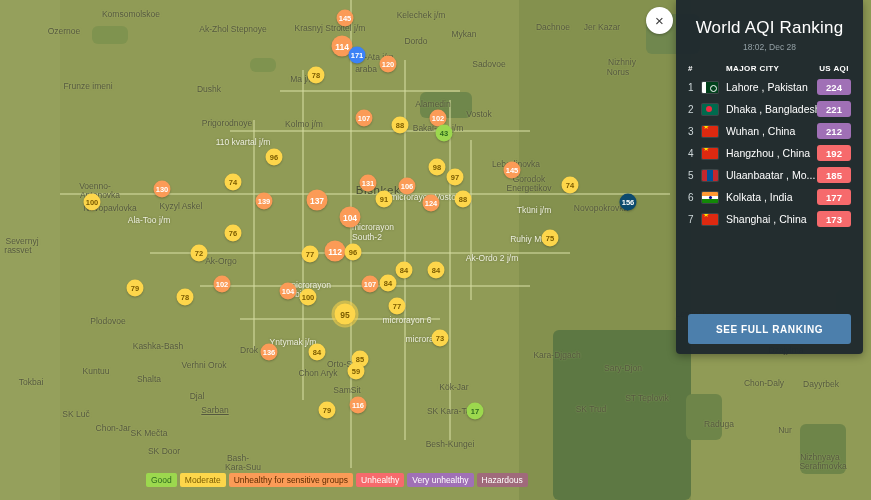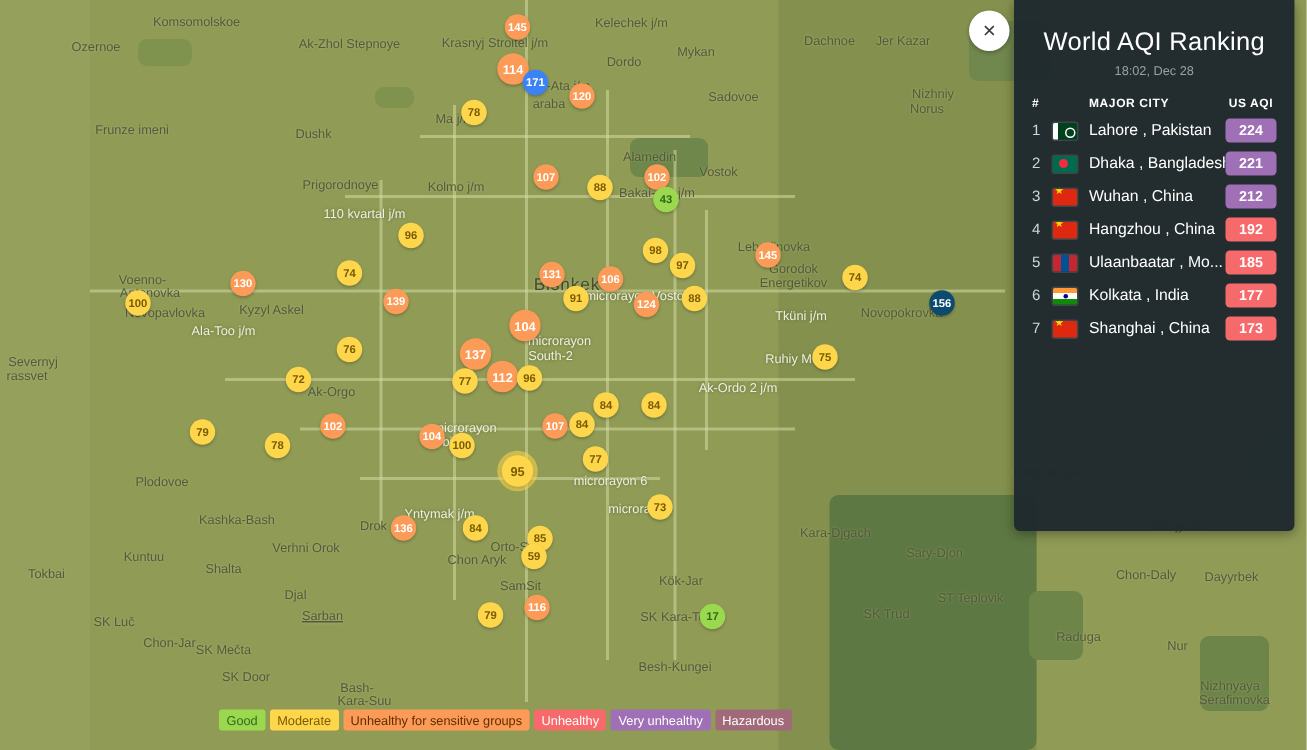--- a/index.html
+++ b/index.html
@@ -171,21 +171,21 @@
       <div class="marker" style="left: 316px; top: 75px; background: rgb(253, 214, 75); color: rgb(122, 91, 0);">78</div>
       <div class="marker" style="left: 364px; top: 118px; background: rgb(251, 155, 87); color: rgb(255, 255, 255);">107</div>
       <div class="marker" style="left: 400px; top: 125px; background: rgb(253, 214, 75); color: rgb(122, 91, 0);">88</div>
       <div class="marker" style="left: 438px; top: 118px; background: rgb(251, 155, 87); color: rgb(255, 255, 255);">102</div>
       <div class="marker" style="left: 444px; top: 133px; background: rgb(156, 216, 78); color: rgb(46, 107, 30);">43</div>
       <div class="marker" style="left: 274px; top: 157px; background: rgb(253, 214, 75); color: rgb(122, 91, 0);">96</div>
       <div class="marker" style="left: 233px; top: 182px; background: rgb(253, 214, 75); color: rgb(122, 91, 0);">74</div>
       <div class="marker" style="left: 162px; top: 189px; background: rgb(251, 155, 87); color: rgb(255, 255, 255);">130</div>
       <div class="marker" style="left: 92px; top: 202px; background: rgb(253, 214, 75); color: rgb(122, 91, 0);">100</div>
       <div class="marker" style="left: 264px; top: 201px; background: rgb(251, 155, 87); color: rgb(255, 255, 255);">139</div>
-      <div class="marker big" style="left: 317px; top: 200px; background: rgb(251, 155, 87); color: rgb(255, 255, 255); margin-top: 36px;">137</div>
+      <div class="marker big" style="left: 317px; top: 200px; background: rgb(251, 155, 87); color: rgb(255, 255, 255);">137</div>
       <div class="marker" style="left: 368px; top: 183px; background: rgb(251, 155, 87); color: rgb(255, 255, 255);">131</div>
       <div class="marker" style="left: 384px; top: 199px; background: rgb(253, 214, 75); color: rgb(122, 91, 0);">91</div>
       <div class="marker" style="left: 407px; top: 186px; background: rgb(251, 155, 87); color: rgb(255, 255, 255);">106</div>
       <div class="marker" style="left: 437px; top: 167px; background: rgb(253, 214, 75); color: rgb(122, 91, 0);">98</div>
       <div class="marker" style="left: 455px; top: 177px; background: rgb(253, 214, 75); color: rgb(122, 91, 0);">97</div>
       <div class="marker" style="left: 431px; top: 203px; background: rgb(251, 155, 87); color: rgb(255, 255, 255);">124</div>
       <div class="marker" style="left: 463px; top: 199px; background: rgb(253, 214, 75); color: rgb(122, 91, 0);">88</div>
       <div class="marker" style="left: 512px; top: 170px; background: rgb(251, 155, 87); color: rgb(255, 255, 255);">145</div>
       <div class="marker" style="left: 570px; top: 185px; background: rgb(253, 214, 75); color: rgb(122, 91, 0);">74</div>
       <div class="marker" style="left: 628px; top: 202px; background: #0c4a6e; color: rgb(255, 255, 255);">156</div>
@@ -275,15 +275,16 @@
           <span class="cty">Kolkata , India</span>
           <span class="badge" style="background:#f66a6c">177</span>
         </div>
         <div class="rank-row">
           <span class="rk">7</span>
           <span class="flag flag-china"></span>
           <span class="cty">Shanghai , China</span>
           <span class="badge" style="background:#f66a6c">173</span>
         </div>
       </div>
+    <button class="btn">SEE FULL RANKING</button>
   </aside>
 
 </div>
 
 </body></html>

